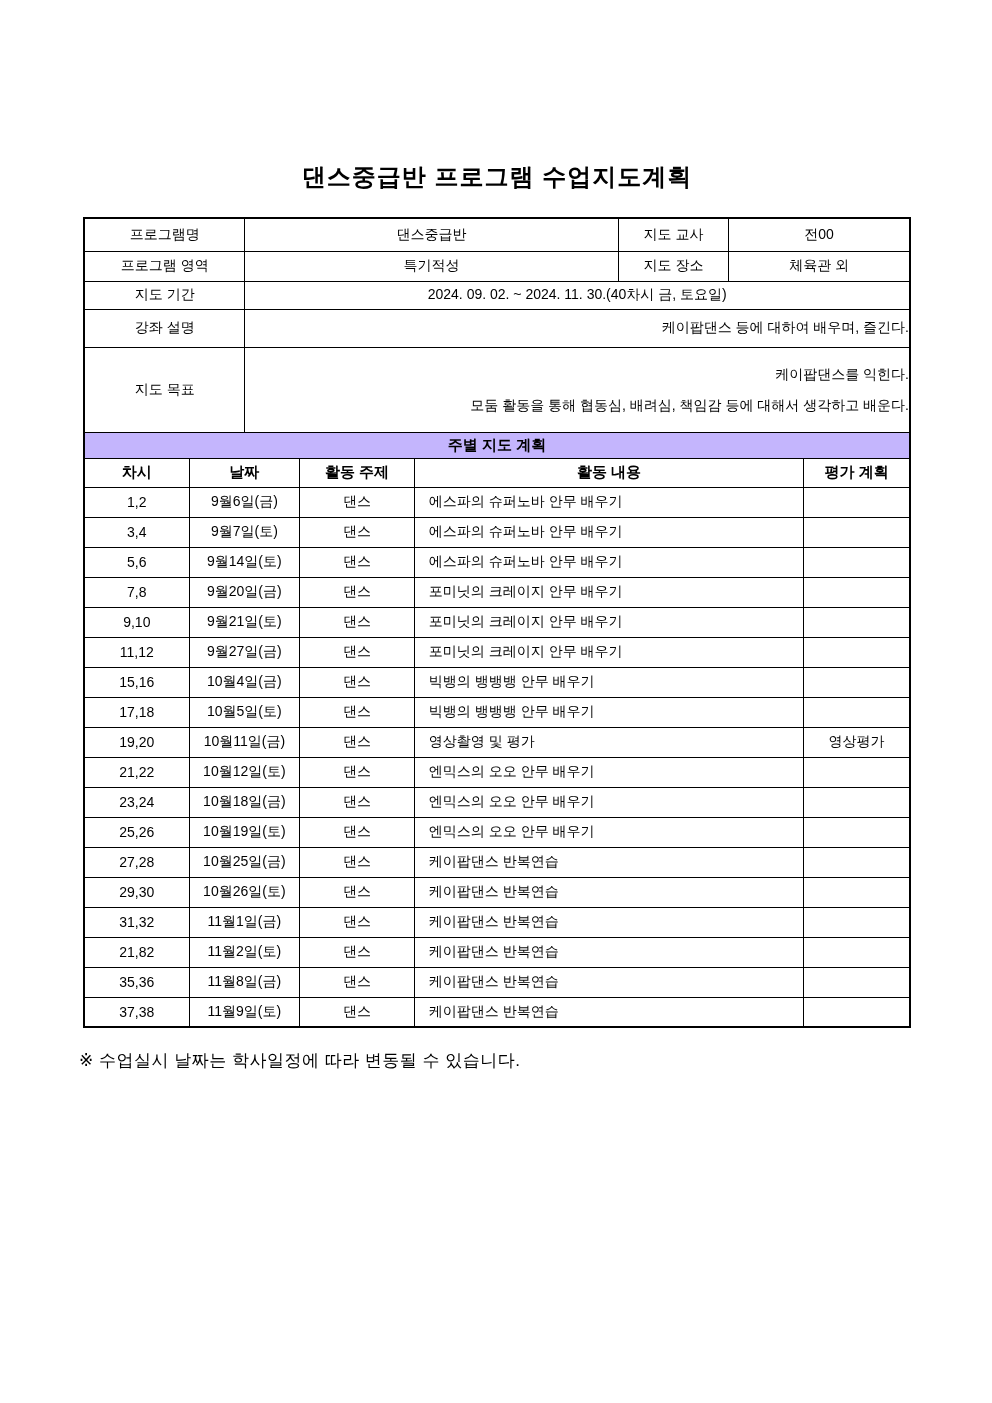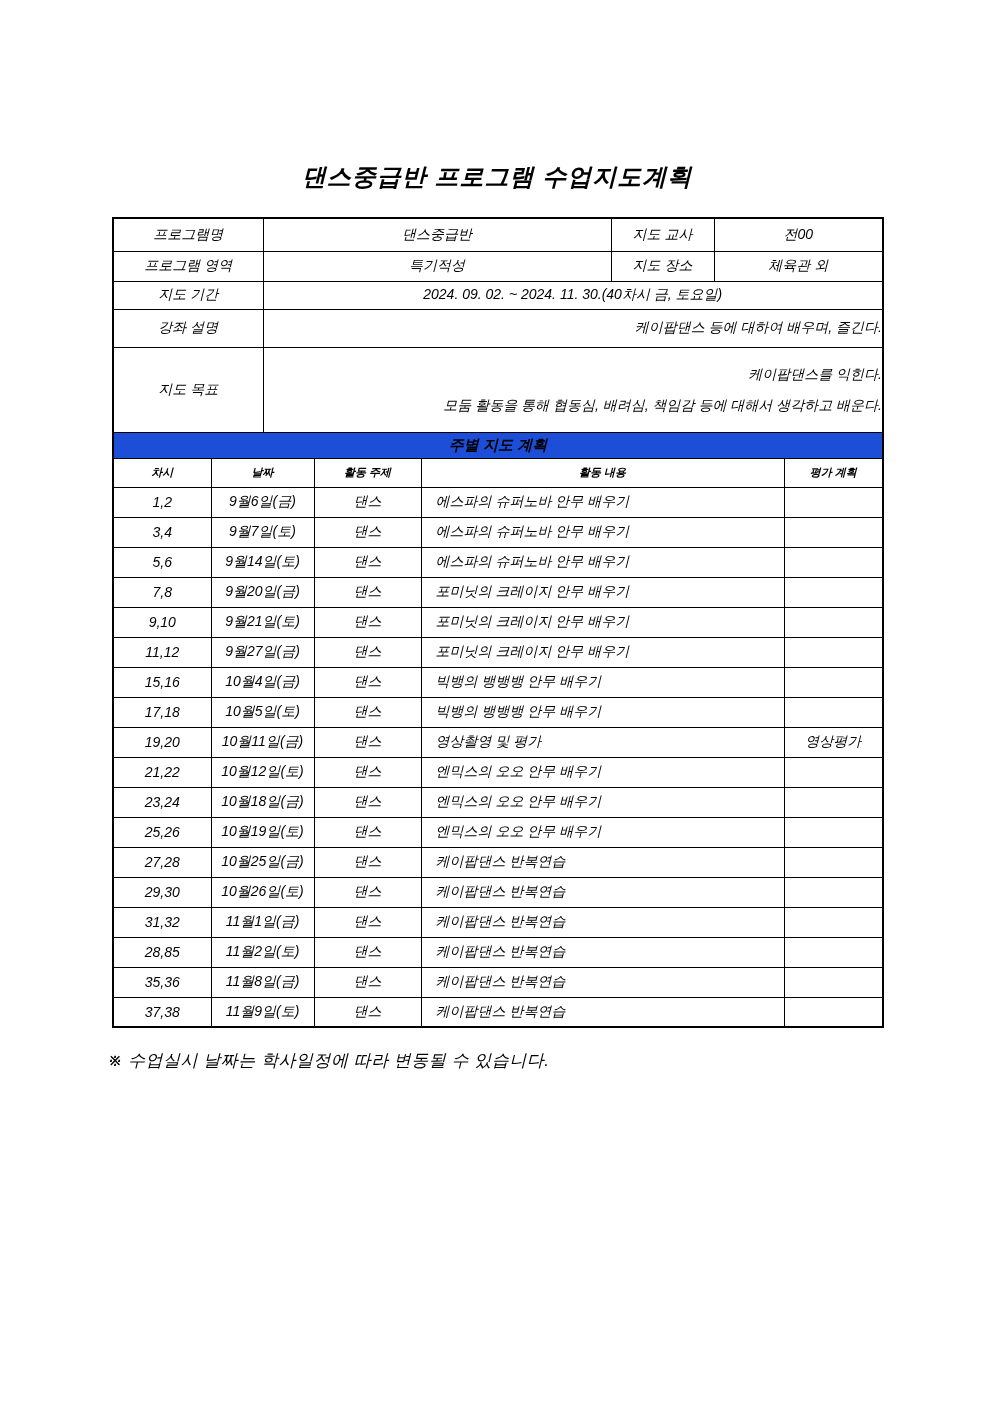--- a/index.html
+++ b/index.html
@@ -3,21 +3,21 @@
 <meta charset="utf-8">
 <style>
   * { margin: 0; padding: 0; box-sizing: border-box; }
   html, body { background: #ffffff; }
   body {
     width: 992px; height: 1403px;
     font-family: "Liberation Sans", "DejaVu Sans", sans-serif;
     color: #000000;
     position: relative;
   }
-  .doc { width: 770px; margin-left: 112px; font-style: italic; }
+  .doc { width: 828px; margin-left: 83px; }
   .page-title {
     padding-top: 161px;
     font-size: 24px;
     font-weight: bold;
     text-align: center;
     letter-spacing: 1px;
     white-space: nowrap;
   }
   table { width: 100%; border-collapse: collapse; table-layout: fixed; }
   td {
@@ -34,25 +34,25 @@
   .info .r2 td { height: 30px; }
   .info .r3 td { height: 28px; }
   .info .r4 td { height: 38px; }
   .info .r5 td { height: 85px; border-radius: 20px; }
   td.left { text-align: right; padding-left: 9px; }
   .goal-line { line-height: 31px; }
   
   .sched { margin-top: -1px; border: 2px solid #000000; border-top-width: 1px; }
   .sched .band td {
     height: 26px;
-    background: #1d4ed8;
+    background: #c4b5fd;
     font-weight: bold;
     font-size: 15px;
   }
-  .sched .head td { height: 29px; font-weight: bold; font-size: 11px; }
+  .sched .head td { height: 29px; font-weight: bold; font-size: 15px; }
   .sched tbody td { height: 30px; }
   .sched td.col-content { text-align: left; padding-left: 14px; }
   .footnote {
     margin-top: 21px;
     margin-left: -4px;
     font-size: 17px;
     letter-spacing: 0.5px;
     white-space: nowrap;
   }
 </style>
@@ -221,21 +221,21 @@
           <td class="col-eval"></td>
         </tr>
         <tr>
           <td class="col-session">31,32</td>
           <td class="col-date">11월1일(금)</td>
           <td class="col-topic">댄스</td>
           <td class="col-content">케이팝댄스 반복연습</td>
           <td class="col-eval"></td>
         </tr>
         <tr>
-          <td class="col-session">28,85</td>
+          <td class="col-session">21,82</td>
           <td class="col-date">11월2일(토)</td>
           <td class="col-topic">댄스</td>
           <td class="col-content">케이팝댄스 반복연습</td>
           <td class="col-eval"></td>
         </tr>
         <tr>
           <td class="col-session">35,36</td>
           <td class="col-date">11월8일(금)</td>
           <td class="col-topic">댄스</td>
           <td class="col-content">케이팝댄스 반복연습</td>

